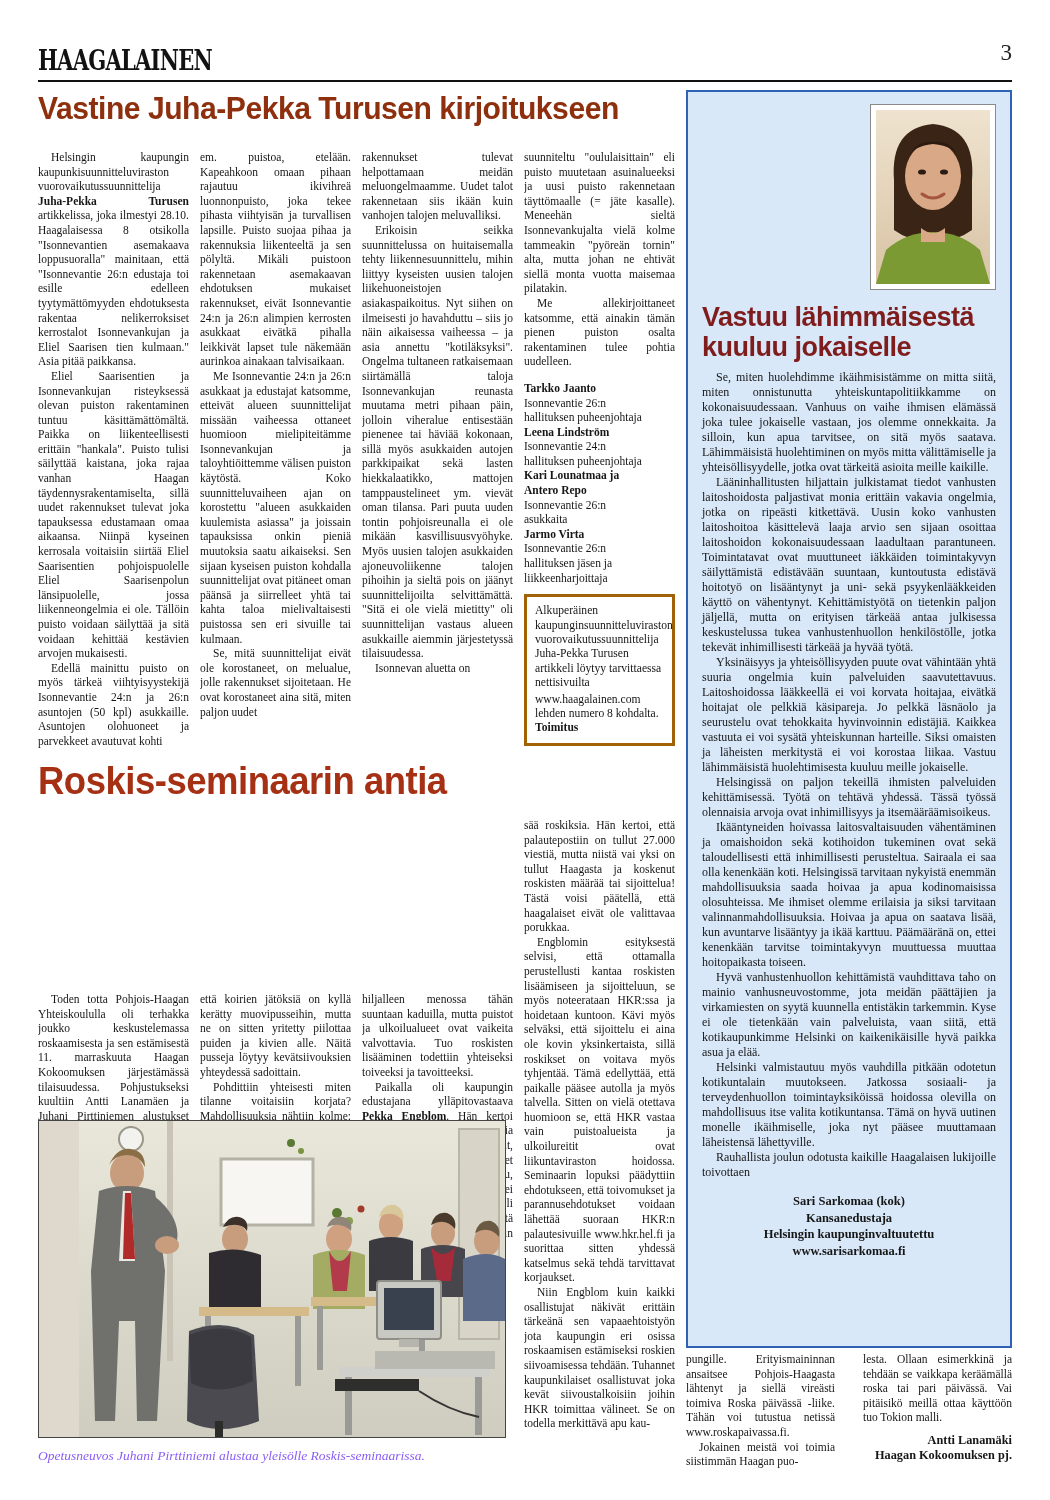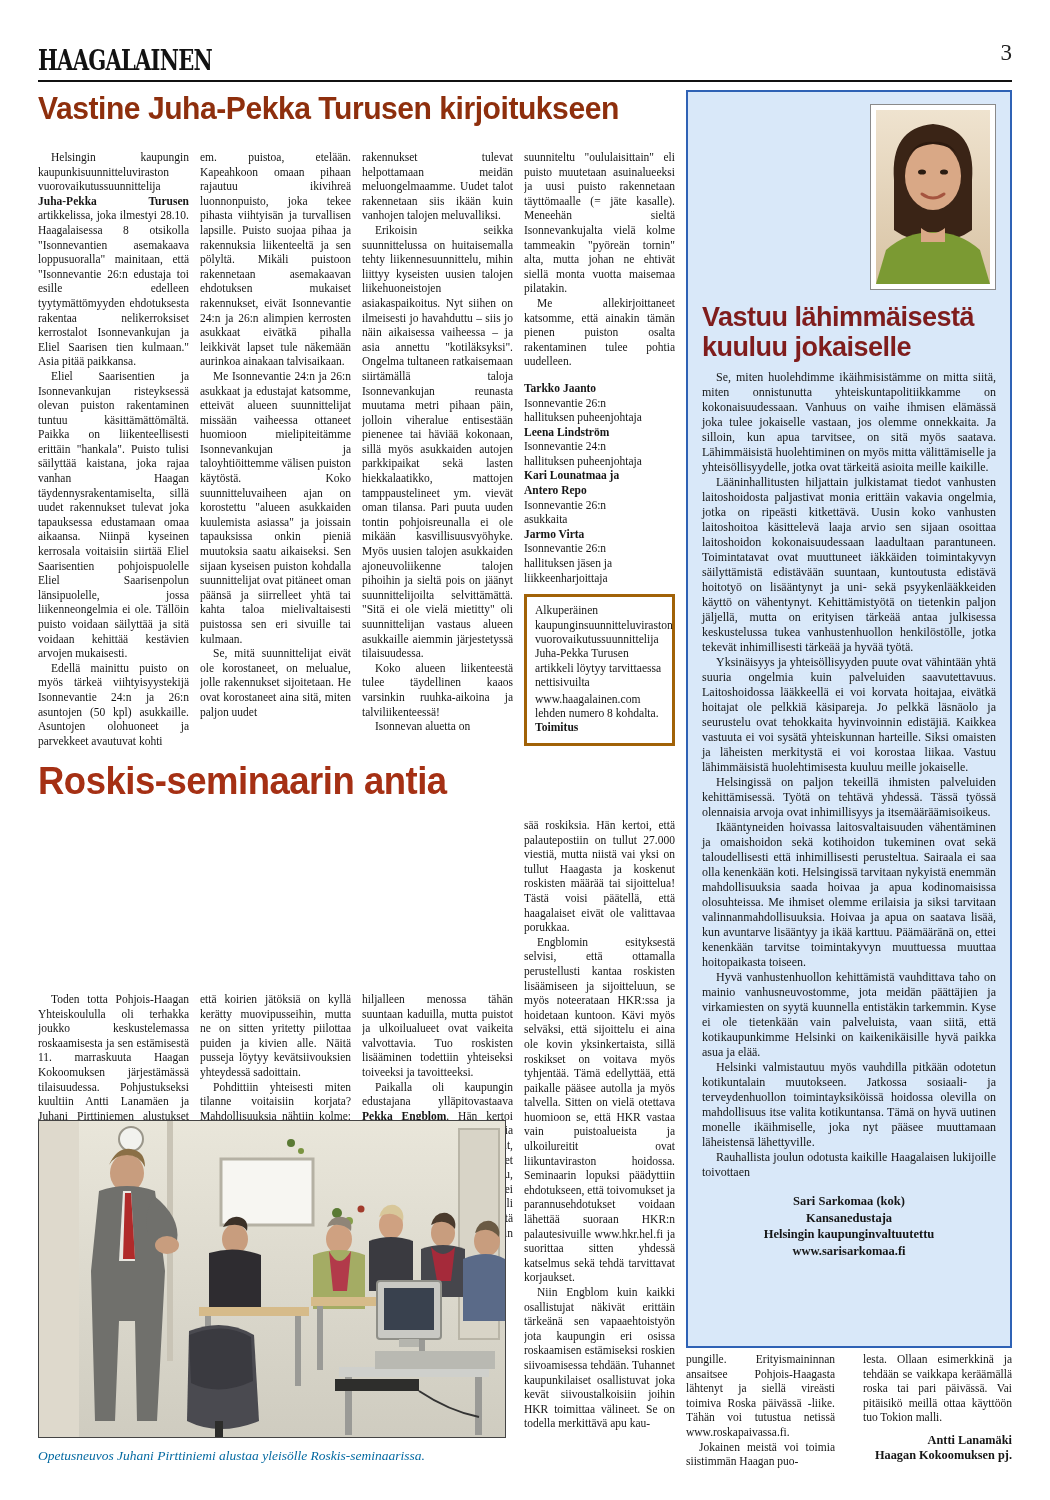--- a/index.html
+++ b/index.html
@@ -37,21 +37,21 @@
   #sb-sig{margin-top:13px;text-align:center;font-weight:bold;font-size:12.5px;line-height:16.5px;}
   
   #a2-title{position:absolute;left:38px;top:760px;font-family:"Liberation Sans",sans-serif;font-weight:bold;
             font-size:38px;letter-spacing:-.5px;color:#a53014;transform:scaleX(.96);transform-origin:left top;white-space:nowrap;}
   #a2-cols{position:absolute;left:38px;top:818px;width:640px;display:flex;gap:11px;align-items:center;}
   .a2short{height:300px;}
   .a2tall{height:648px;}
   
   #classroom{position:absolute;left:38px;top:1120px;width:468px;height:318px;border:1px solid #444;
              box-sizing:border-box;overflow:hidden;}
-  #caption{position:absolute;left:38px;top:1448px;width:620px;font-style:italic;font-size:13.5px;color:#0369a1;}
+  #caption{position:absolute;left:38px;top:1448px;width:620px;font-style:italic;font-size:13.5px;color:#8b5cf6;}
   
   #bottomright{position:absolute;left:686px;top:1352px;width:326px;display:flex;gap:28px;}
   #bottomright .ncol{width:154px;}
   #br-sig{margin-top:8px;text-align:right;font-weight:bold;}
   #br-sig div{line-height:15.5px;font-size:12.3px;}
 </style>
 </head>
 <body>
 
 <div id="page">
@@ -69,21 +69,20 @@
       <p>Edellä mainittu puisto on myös tärkeä viihtyisyystekijä Isonnevantie 24:n ja 26:n asuntojen (50 kpl) asukkaille. Asuntojen olohuoneet ja parvekkeet avautuvat kohti</p>
     </div>
     <div class="ncol">
       <p class="cont">em. puistoa, etelään. Kapeahkoon omaan pihaan rajautuu ikivihreä luonnonpuisto, joka tekee pihasta viihtyisän ja turvallisen lapsille. Puisto suojaa pihaa ja rakennuksia liikenteeltä ja sen pölyltä. Mikäli puistoon rakennetaan asemakaavan ehdotuksen mukaiset rakennukset, eivät Isonnevantie 24:n ja 26:n alimpien kerrosten asukkaat eivätkä pihalla leikkivät lapset tule näkemään aurinkoa ainakaan talvisaikaan.</p>
       <p>Me Isonnevantie 24:n ja 26:n asukkaat ja edustajat katsomme, etteivät alueen suunnittelijat missään vaiheessa ottaneet huomioon mielipiteitämme Isonnevankujan ja taloyhtiöittemme välisen puiston käytöstä. Koko suunnitteluvaiheen ajan on korostettu "alueen asukkaiden kuulemista asiassa" ja joissain tapauksissa onkin pieniä muutoksia saatu aikaiseksi. Sen sijaan kyseisen puiston kohdalla suunnittelijat ovat pitäneet oman päänsä ja siirrelleet yhtä tai kahta taloa mielivaltaisesti puistossa sen eri sivuille tai kulmaan.</p>
       <p>Se, mitä suunnittelijat eivät ole korostaneet, on melualue, jolle rakennukset sijoitetaan. He ovat korostaneet aina sitä, miten paljon uudet</p>
     </div>
     <div class="ncol">
       <p class="cont">rakennukset tulevat helpottamaan meidän meluongelmaamme. Uudet talot rakennetaan siis ikään kuin vanhojen talojen meluvalliksi.</p>
       <p>Erikoisin seikka suunnittelussa on huitaisemalla tehty liikennesuunnittelu, mihin liittyy kyseisten uusien talojen liikehuoneistojen asiakaspaikoitus. Nyt siihen on ilmeisesti jo havahduttu – siis jo näin aikaisessa vaiheessa – ja asia annettu "kotiläksyksi". Ongelma tultaneen ratkaisemaan siirtämällä taloja Isonnevankujan reunasta muutama metri pihaan päin, jolloin viheralue entisestään pienenee tai häviää kokonaan, sillä myös asukkaiden autojen parkkipaikat sekä lasten hiekkalaatikko, mattojen tamppaustelineet ym. vievät oman tilansa. Pari puuta uuden tontin pohjoisreunalla ei ole mikään kasvillisuusvyöhyke. Myös uusien talojen asukkaiden ajoneuvoliikenne talojen pihoihin ja sieltä pois on jäänyt suunnittelijoilta selvittämättä. "Sitä ei ole vielä mietitty" oli suunnittelijan vastaus alueen asukkaille aiemmin järjestetyssä tilaisuudessa.</p>
-      <p>Koko alueen liikenteestä tulee täydellinen kaaos varsinkin ruuhka-aikoina ja talviliikenteessä!</p>
       <p>Isonnevan aluetta on</p>
     </div>
     <div class="ncol">
       <p class="cont">suunniteltu "oululaisittain" eli puisto muutetaan asuinalueeksi ja uusi puisto rakennetaan täyttömaalle (= jäte kasalle). Meneehän sieltä Isonnevankujalta vielä kolme tammeakin "pyöreän tornin" alta, mutta johan ne ehtivät siellä monta vuotta maisemaa pilatakin.</p>
       <p>Me allekirjoittaneet katsomme, että ainakin tämän pienen puiston osalta rakentaminen tulee pohtia uudelleen.</p>
       <div class="sigblock">
         <div class="sigline b">Tarkko Jaanto</div>
         <div class="sigline">Isonnevantie 26:n</div>
         <div class="sigline">hallituksen puheenjohtaja</div>
         <div class="sigline b">Leena Lindström</div>

